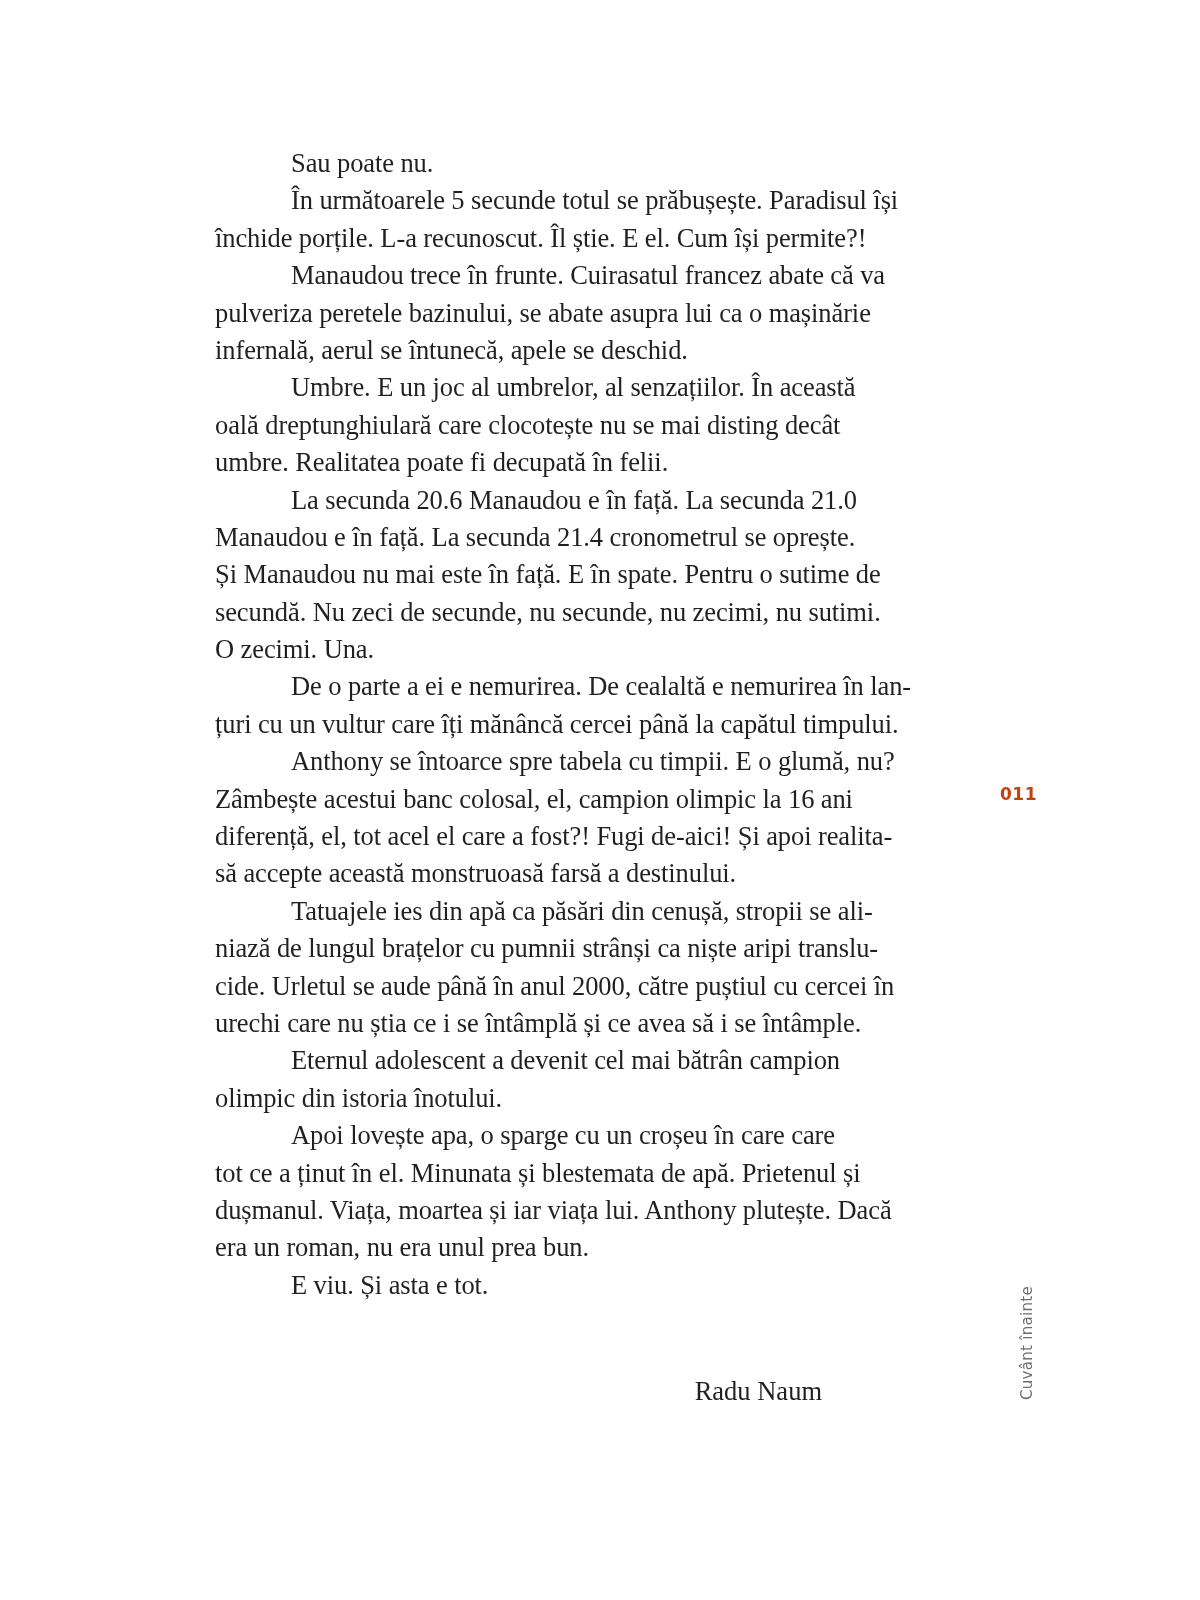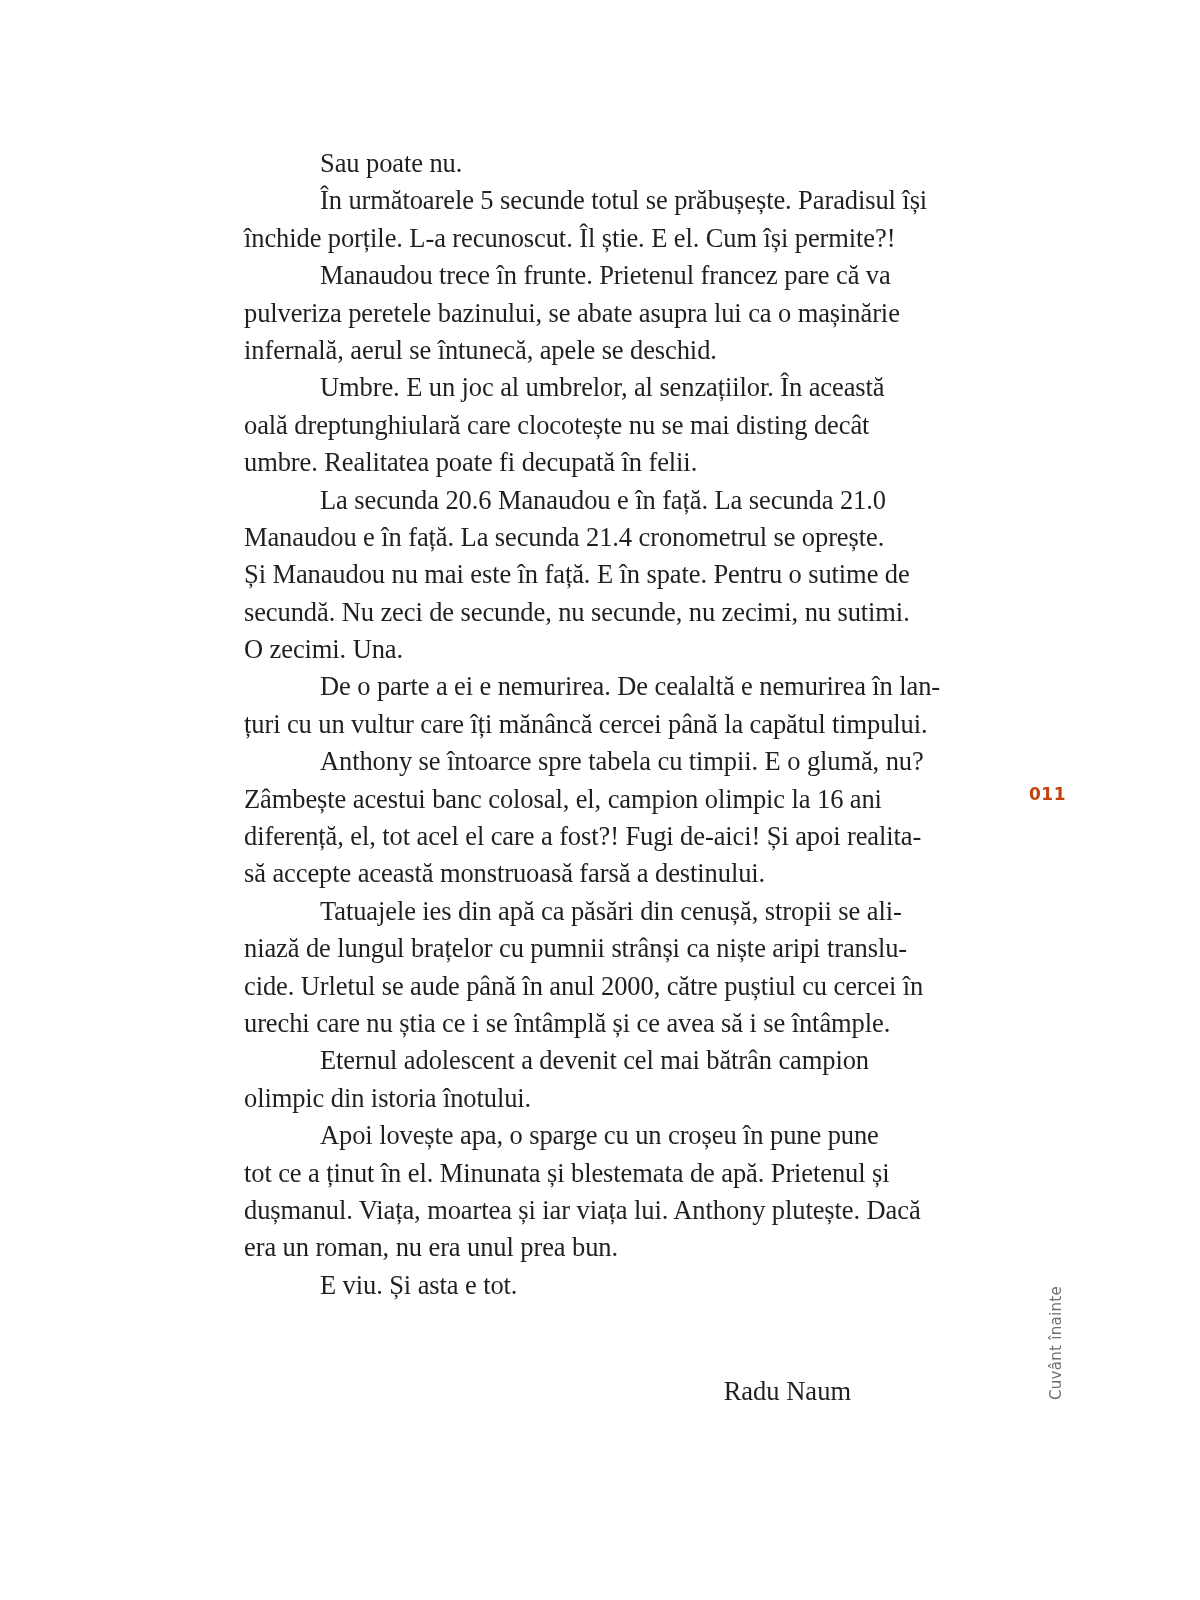--- a/index.html
+++ b/index.html
@@ -1,21 +1,21 @@
 <!DOCTYPE html>
 <html><head>
 <meta charset="utf-8">
 <style>
   html, body { margin: 0; padding: 0; }
   body {
     width: 1200px; height: 1600px; background: #ffffff; position: relative;
     overflow: hidden; color: #231f20;
     font-family: "Liberation Serif", "DejaVu Serif", serif;
   }
-  .page { position: absolute; left: 0; top: 0; width: 1059px; height: 1600px; margin-left: 29px; }
+  .page { position: absolute; left: 0; top: 0; width: 1059px; height: 1600px; }
   .body-text {
     position: absolute; left: 215px; top: 145px; width: 760px;
     font-size: 26.5px; line-height: 37.4px; letter-spacing: -0.1px;
   }
   .line { white-space: nowrap; display: block; height: 37.4px; }
   .line.indent { padding-left: 76px; }
   .signature {
     position: absolute; right: 237px; top: 1373px;
     font-size: 26.5px; line-height: 36px; white-space: nowrap; text-align: center;
   }
@@ -35,21 +35,21 @@
 <body>
 
 <div class="page">
   <div class="body-text">
 
     <span class="line indent">Sau poate nu.</span>
 
     <span class="line indent">În următoarele 5 secunde totul se prăbușește. Paradisul își</span>
     <span class="line">închide porțile. L-a recunoscut. Îl știe. E el. Cum își permite?!</span>
 
-    <span class="line indent">Manaudou trece în frunte. Prietenul francez pare că va</span>
+    <span class="line indent">Manaudou trece în frunte. Cuirasatul francez abate că va</span>
     <span class="line">pulveriza peretele bazinului, se abate asupra lui ca o mașinărie</span>
     <span class="line">infernală, aerul se întunecă, apele se deschid.</span>
 
     <span class="line indent">Umbre. E un joc al umbrelor, al senzațiilor. În această</span>
     <span class="line">oală dreptunghiulară care clocotește nu se mai disting decât</span>
     <span class="line">umbre. Realitatea poate fi decupată în felii.</span>
 
     <span class="line indent">La secunda 20.6 Manaudou e în față. La secunda 21.0</span>
     <span class="line">Manaudou e în față. La secunda 21.4 cronometrul se oprește.</span>
     <span class="line">Și Manaudou nu mai este în față. E în spate. Pentru o sutime de</span>
@@ -65,21 +65,21 @@
     <span class="line">să accepte această monstruoasă farsă a destinului.</span>
 
     <span class="line indent">Tatuajele ies din apă ca păsări din cenușă, stropii se ali-</span>
     <span class="line">niază de lungul brațelor cu pumnii strânși ca niște aripi translu-</span>
     <span class="line">cide. Urletul se aude până în anul 2000, către puștiul cu cercei în</span>
     <span class="line">urechi care nu știa ce i se întâmplă și ce avea să i se întâmple.</span>
 
     <span class="line indent">Eternul adolescent a devenit cel mai bătrân campion</span>
     <span class="line">olimpic din istoria înotului.</span>
 
-    <span class="line indent">Apoi lovește apa, o sparge cu un croșeu în pune pune</span>
+    <span class="line indent">Apoi lovește apa, o sparge cu un croșeu în care care</span>
     <span class="line">tot ce a ținut în el. Minunata și blestemata de apă. Prietenul și</span>
     <span class="line">dușmanul. Viața, moartea și iar viața lui. Anthony plutește. Dacă</span>
     <span class="line">era un roman, nu era unul prea bun.</span>
 
     <span class="line indent">E viu. Și asta e tot.</span>
   </div>
 
   <div class="signature">Radu Naum</div>
   <div class="page-number">011</div>
   <div class="running-head">Cuvânt înainte</div>

